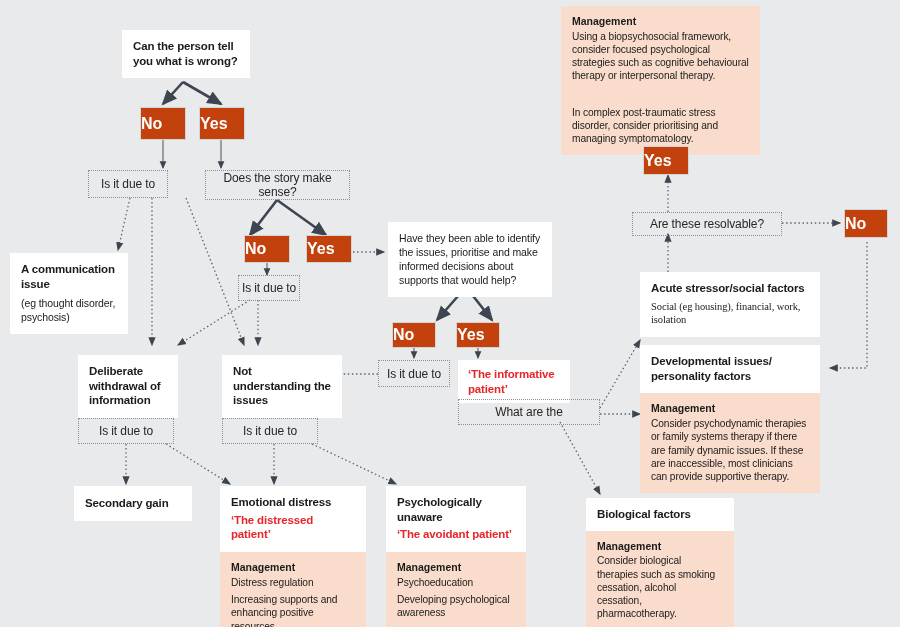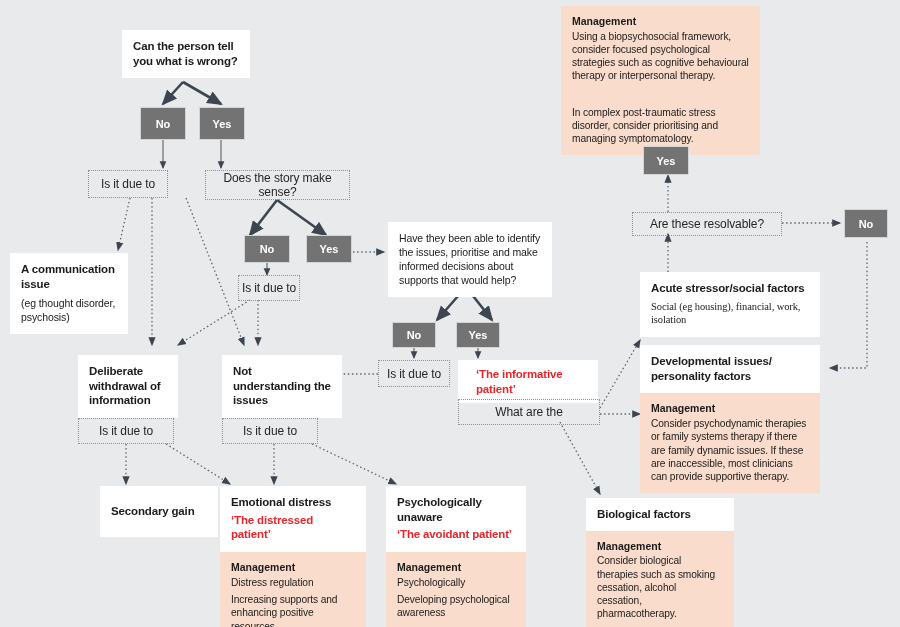--- a/index.html
+++ b/index.html
@@ -56,27 +56,26 @@
     letter-spacing: -0.15px;
   }
   .wbox .plainq {
     font-size: 10.5px;
     color: #1b1b1b;
     letter-spacing: -0.1px;
     line-height: 1.34;
   }
   
   .chip {
-    background: #737373;
+    background: #c2410c;
     color: #ffffff;
     font-weight: bold;
-    font-size: 11px;
+    font-size: 16px;
     display: flex;
     align-items: center;
-    justify-content: center;
     border: 1px solid #d3d4d6;
   }
   
   .dbox {
     border: 1.5px dotted #8d9095;
     background: transparent;
     display: flex;
     align-items: center;
     justify-content: center;
     font-size: 12px;
@@ -226,21 +225,21 @@
     <span>No</span>
   </div>
   <div class="node chip" style="left:456px; top:322px; width:44px; height:26px;">
     <span>Yes</span>
   </div>
 
   <div class="node dbox" style="left:378px; top:360px; width:72px; height:27px;">
     <span>Is it due to</span>
   </div>
 
-  <div class="node wbox" style="left:458px; top:360px; width:140px; padding:7px 18px;">
+  <div class="node wbox" style="left:458px; top:360px; width:112px; padding:7px 10px;">
     <div class="red" style="margin-top:0;">‘The informative patient’</div>
   </div>
 
   <div class="node dbox" style="left:458px; top:399px; width:142px; height:26px;">
     <span>What are the</span>
   </div>
 
   <div class="node wbox" style="left:78px; top:355px; width:100px;">
     <div class="ttl">Deliberate withdrawal of information</div>
   </div>
@@ -249,21 +248,21 @@
     <div class="ttl">Not understanding the issues</div>
   </div>
 
   <div class="node dbox" style="left:78px; top:418px; width:96px; height:26px;">
     <span>Is it due to</span>
   </div>
   <div class="node dbox" style="left:222px; top:418px; width:96px; height:26px;">
     <span>Is it due to</span>
   </div>
 
-  <div class="node wbox" style="left:74px; top:486px; width:118px; padding:18px 11px;margin-left:26px;">
+  <div class="node wbox" style="left:74px; top:486px; width:118px; padding:10px 11px;">
     <div class="ttl">Secondary gain</div>
   </div>
 
   <div class="stack" style="left:220px; top:486px; width:146px;">
     <div class="wbox" style="width:146px; box-sizing:border-box;">
       <div class="ttl">Emotional distress</div>
       <div class="red">‘The distressed patient’</div>
     </div>
     <div class="mbox" style="width:146px; box-sizing:border-box; min-height:76px;">
       <div class="mttl">Management</div>
@@ -272,21 +271,21 @@
     </div>
   </div>
 
   <div class="stack" style="left:386px; top:486px; width:140px;">
     <div class="wbox" style="width:140px; box-sizing:border-box;">
       <div class="ttl">Psychologically unaware</div>
       <div class="red">‘The avoidant patient’</div>
     </div>
     <div class="mbox" style="width:140px; box-sizing:border-box; min-height:76px;">
       <div class="mttl">Management</div>
-      <div class="mtxt">Psychologically</div>
+      <div class="mtxt">Psychoeducation</div>
       <div class="mtxt" style="margin-top:4px;">Developing psychological awareness</div>
     </div>
   </div>
 
   <div class="stack" style="left:586px; top:498px; width:148px;">
     <div class="wbox" style="width:148px; box-sizing:border-box; padding:9px 11px;">
       <div class="ttl">Biological factors</div>
     </div>
     <div class="mbox" style="width:148px; box-sizing:border-box; min-height:78px;">
       <div class="mttl">Management</div>

